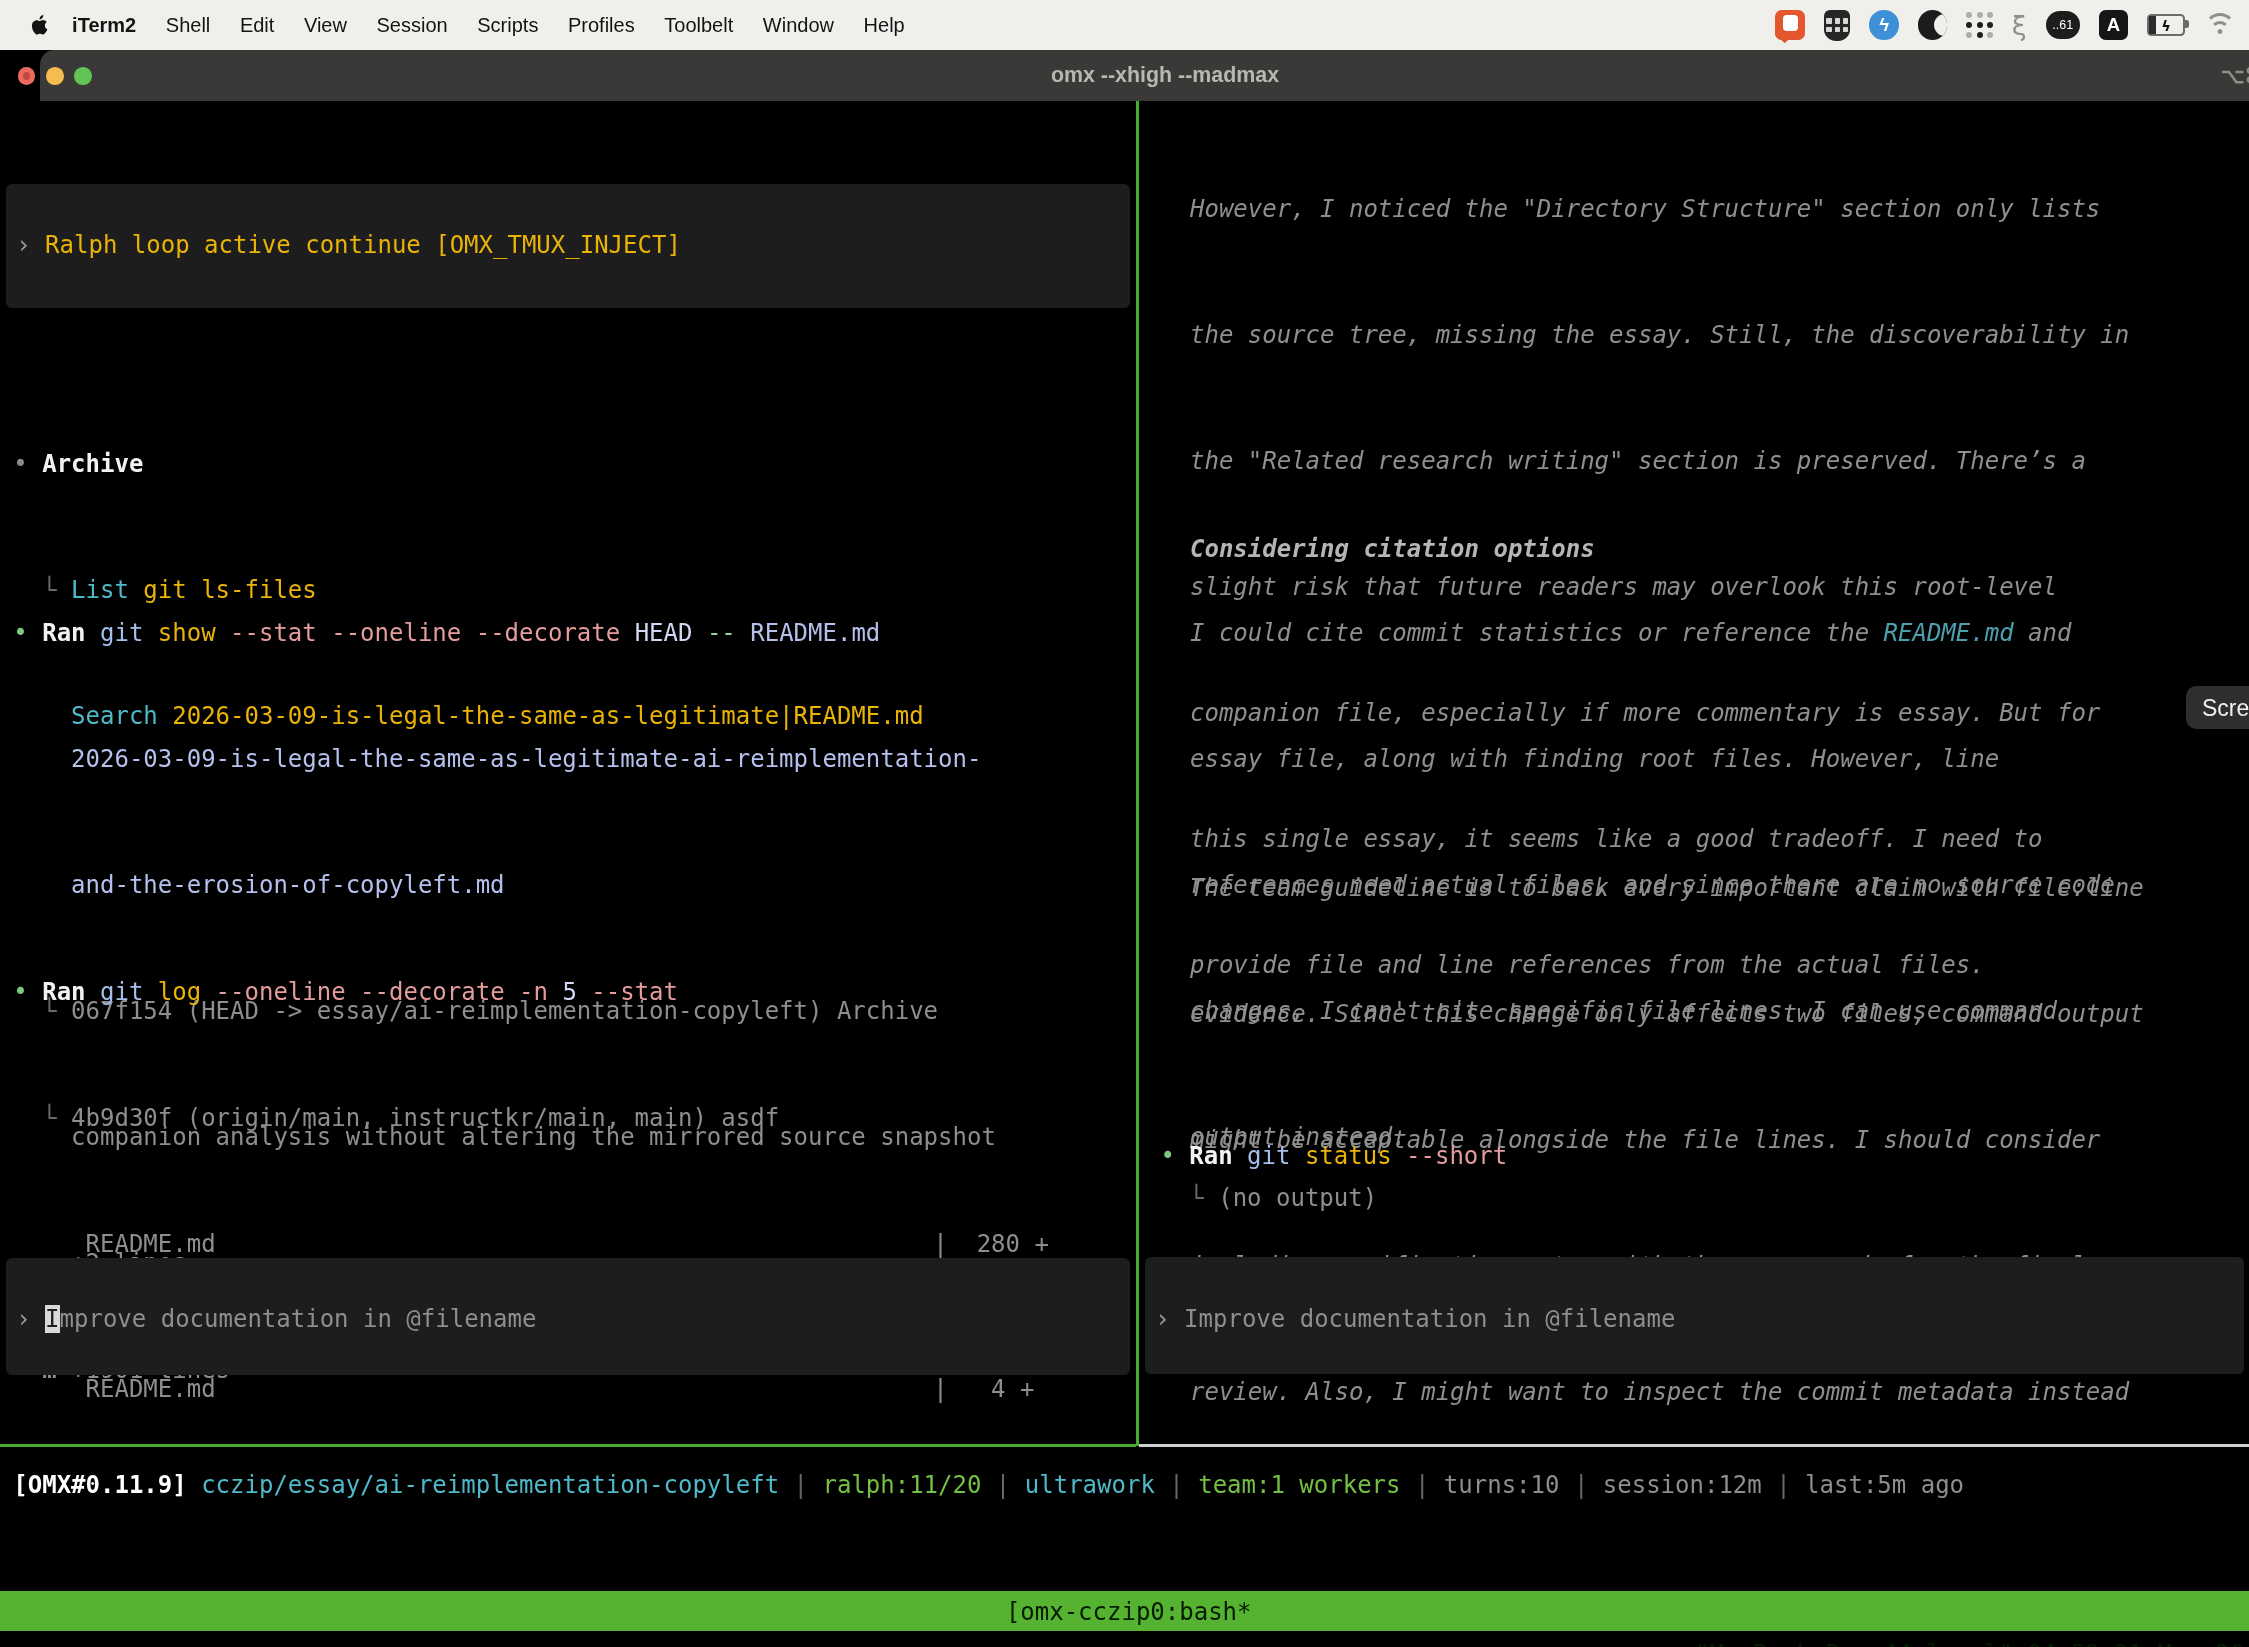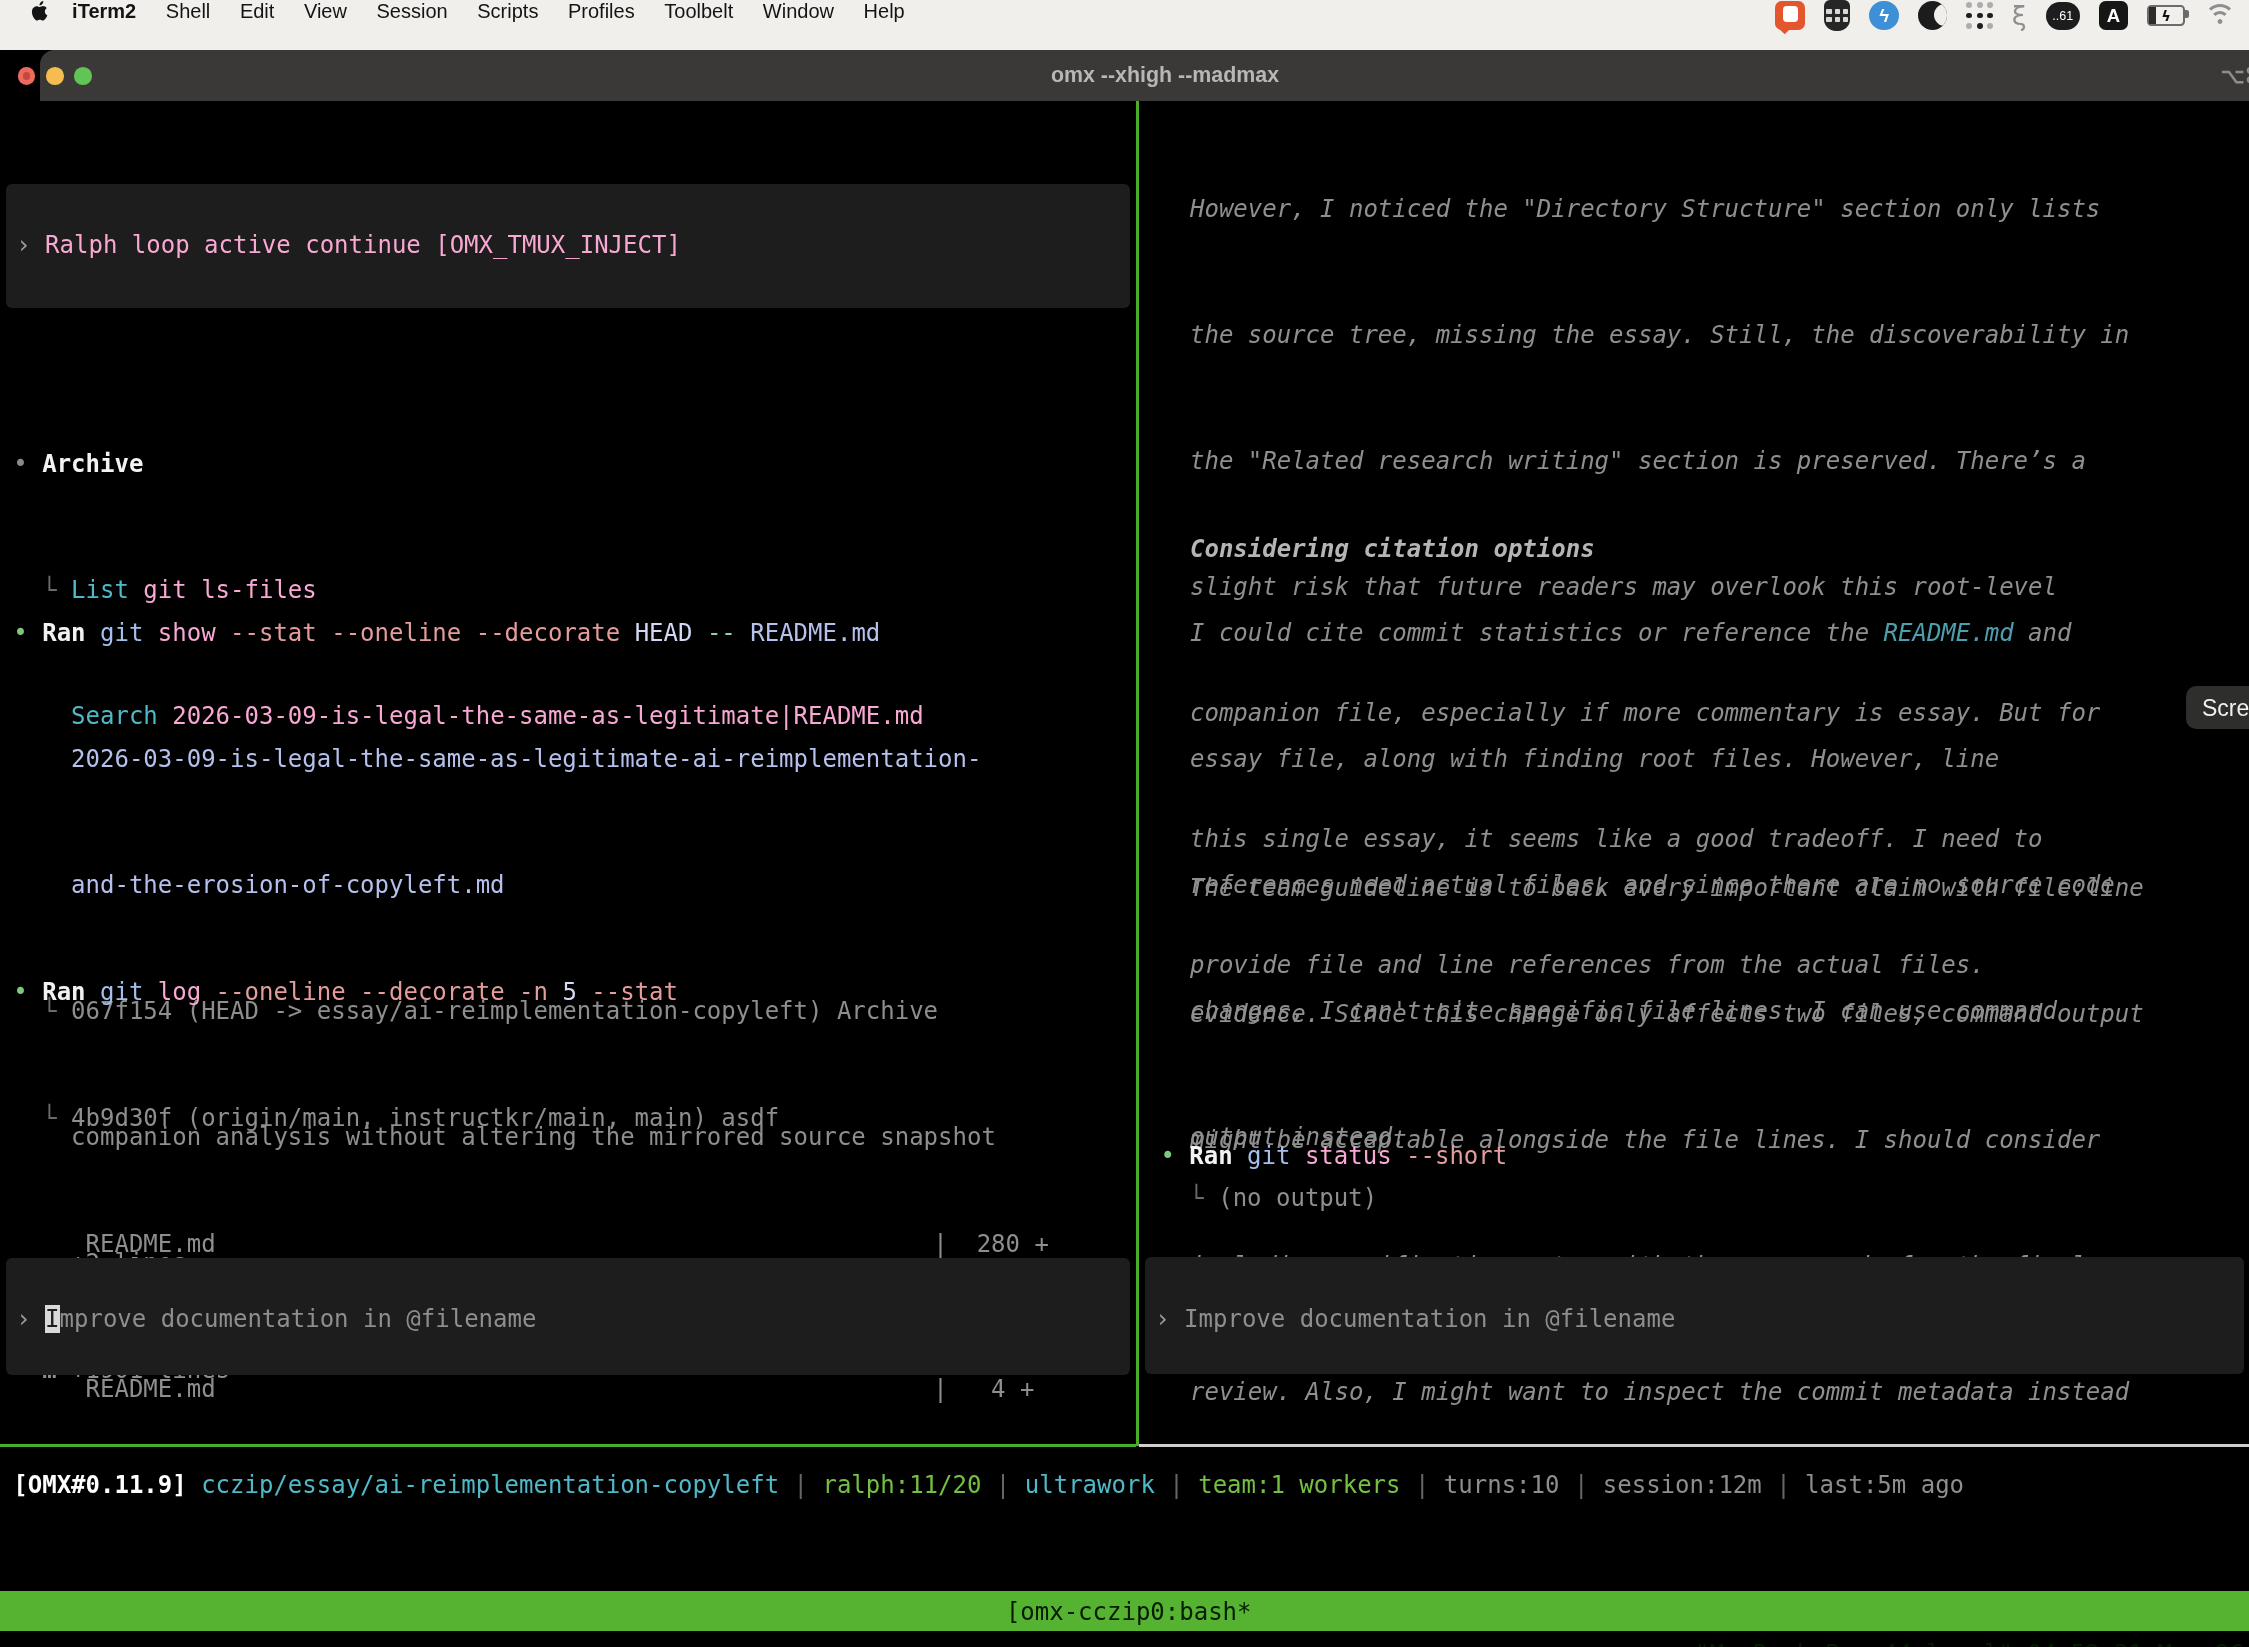--- a/index.html
+++ b/index.html
@@ -1,21 +1,21 @@
 <!DOCTYPE html>
 <html style="font-size:11.8px"><head>
 <meta charset="utf-8">
 <style>
   html,body{margin:0;padding:0;width:2250px;height:1648px;overflow:hidden;background:#000;}
   .mono{font-family:"DejaVu Sans Mono",monospace;}
   .sans{font-family:"Liberation Sans",sans-serif;}
 
   
   .menubar{position:absolute;top:0;left:0;width:2250px;height:50px;background:#f1efec;
-    display:flex;align-items:flex-start;padding-left:31px;box-sizing:border-box;
+    display:flex;align-items:center;padding-left:31px;box-sizing:border-box;
     font-family:"Liberation Sans",sans-serif;font-size:20px;color:#141414;}
   .apple-wrap{margin-right:11.8px;display:flex;align-items:center;}
   .mitem{padding:0 14.8px;}
   .mitem.appname{font-weight:bold;padding-left:10.3px;}
   .mb-right{margin-left:auto;display:flex;align-items:center;gap:19px;padding-right:14.8px;}
 
   .ic-srec{width:29.5px;height:29.5px;background:#e4572e;border-radius:6.6px;position:relative;}
   .ic-srec i{position:absolute;left:7.4px;top:5.2px;width:14.8px;height:16px;background:#fff;border-radius:3.7px;}
   .ic-srec b{position:absolute;left:5.9px;bottom:-3px;width:7.4px;height:7.4px;background:#e4572e;transform:rotate(45deg);}
   .ic-shield{width:26.6px;height:31px;background:#262626;border-radius:5.9px 5.9px 11.8px 11.8px;display:grid;
@@ -73,21 +73,21 @@
   .rp{position:absolute;left:920px;top:0;white-space:pre;}
 
   .inputbox{position:absolute;background:#1d1d1d;border-radius:5.9px;}
   .inputbox .ln{position:absolute;left:10.3px;}
 
   .para{font-style:italic;color:#8f8f8f;}
 
   
   .sg-b{color:#f2f2f2;font-weight:bold;}
   .sg-w{color:#d2d2d2;}
-  .sg-wd{color:#f9a8d4;margin-top:8px;}
+  .sg-wd{color:#eab308;margin-top:8px;}
   .sg-d{color:#8e8e8e;}
   .sg-tree{color:#6a6a6a;}
   .sg-bullG{color:#7cc87c;}
   .sg-bullD{color:#8a8a8a;}
   .sg-git{color:#a5bfec;}
   .sg-flag{color:#e49c9c;}
   .sg-arg{color:#d3d9f5;}
   .sg-file{color:#b5c1ec;}
   .sg-dashg{color:#8fd4a4;}
   .sg-teal{color:#4fb9c9;}

